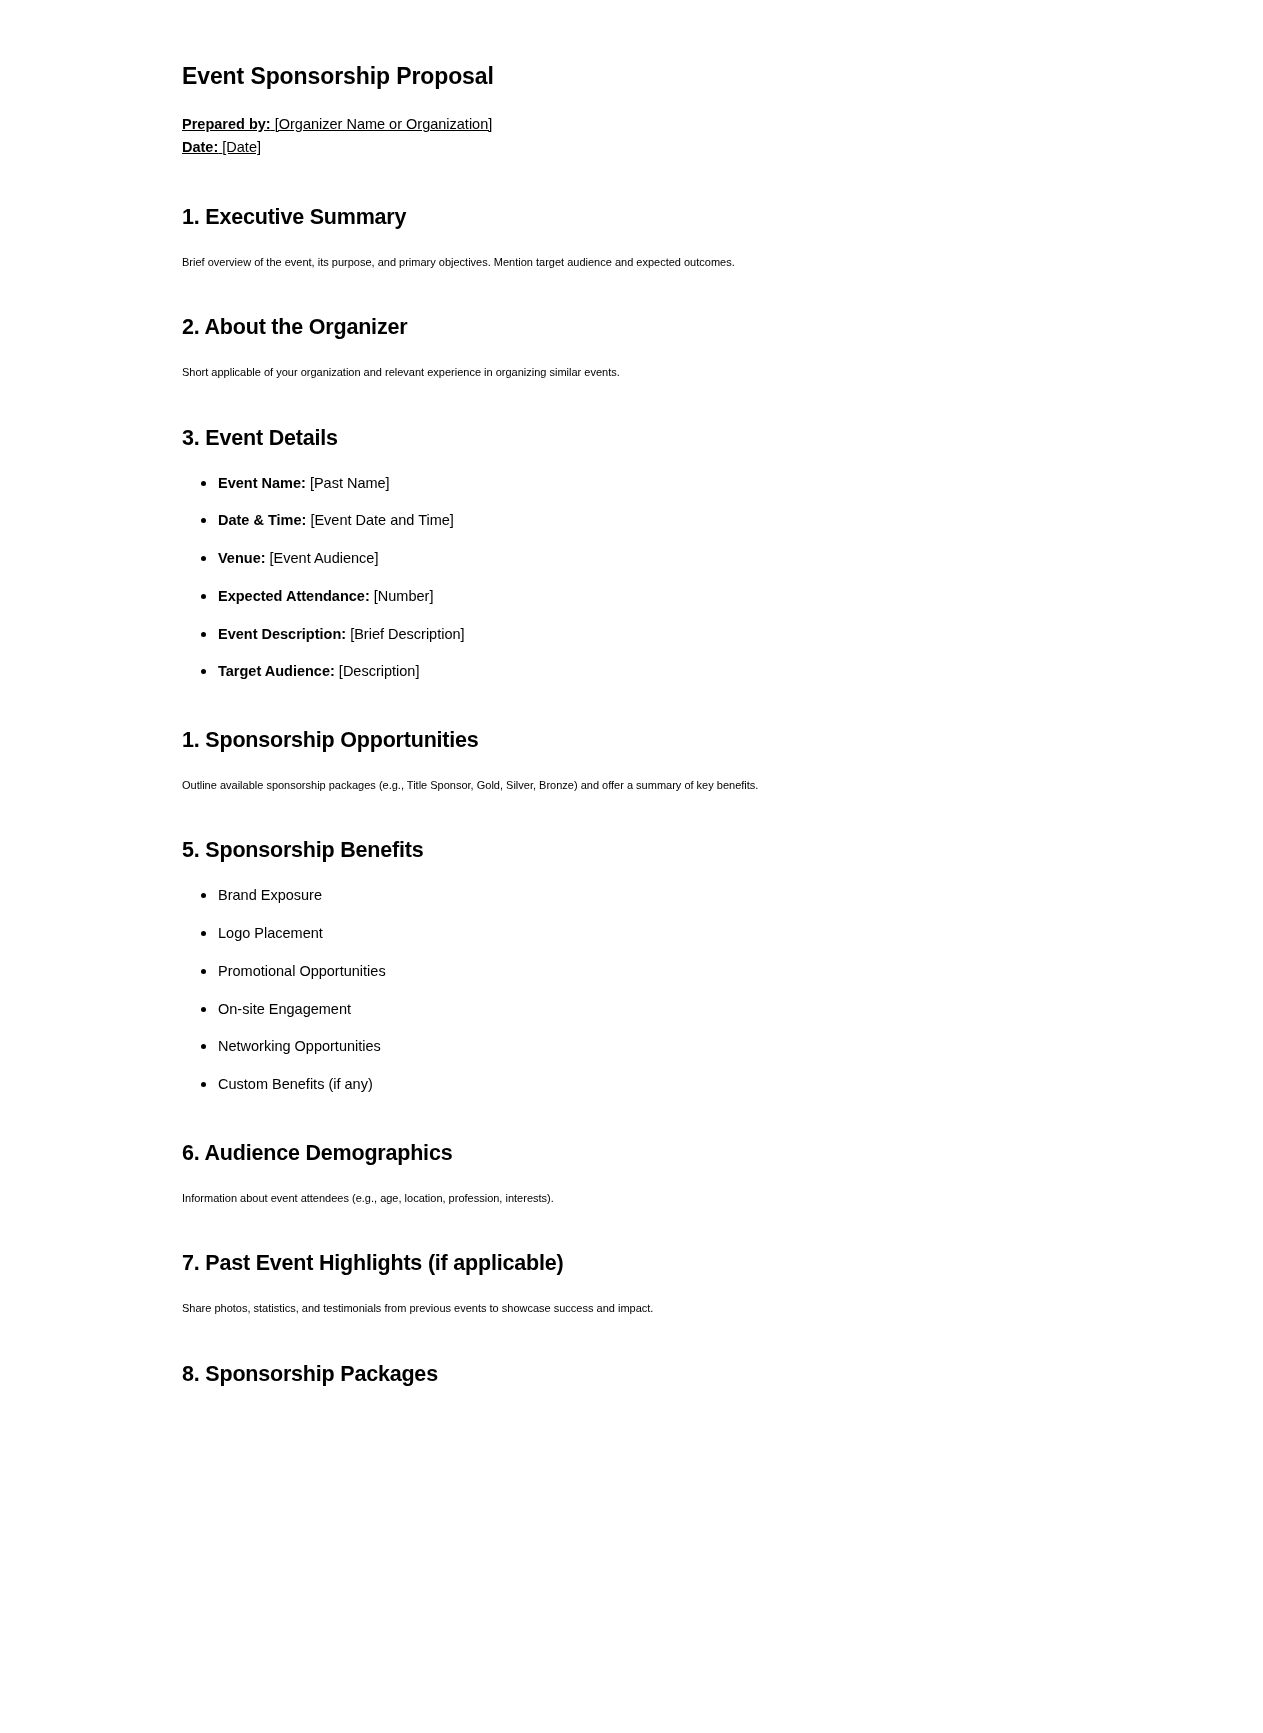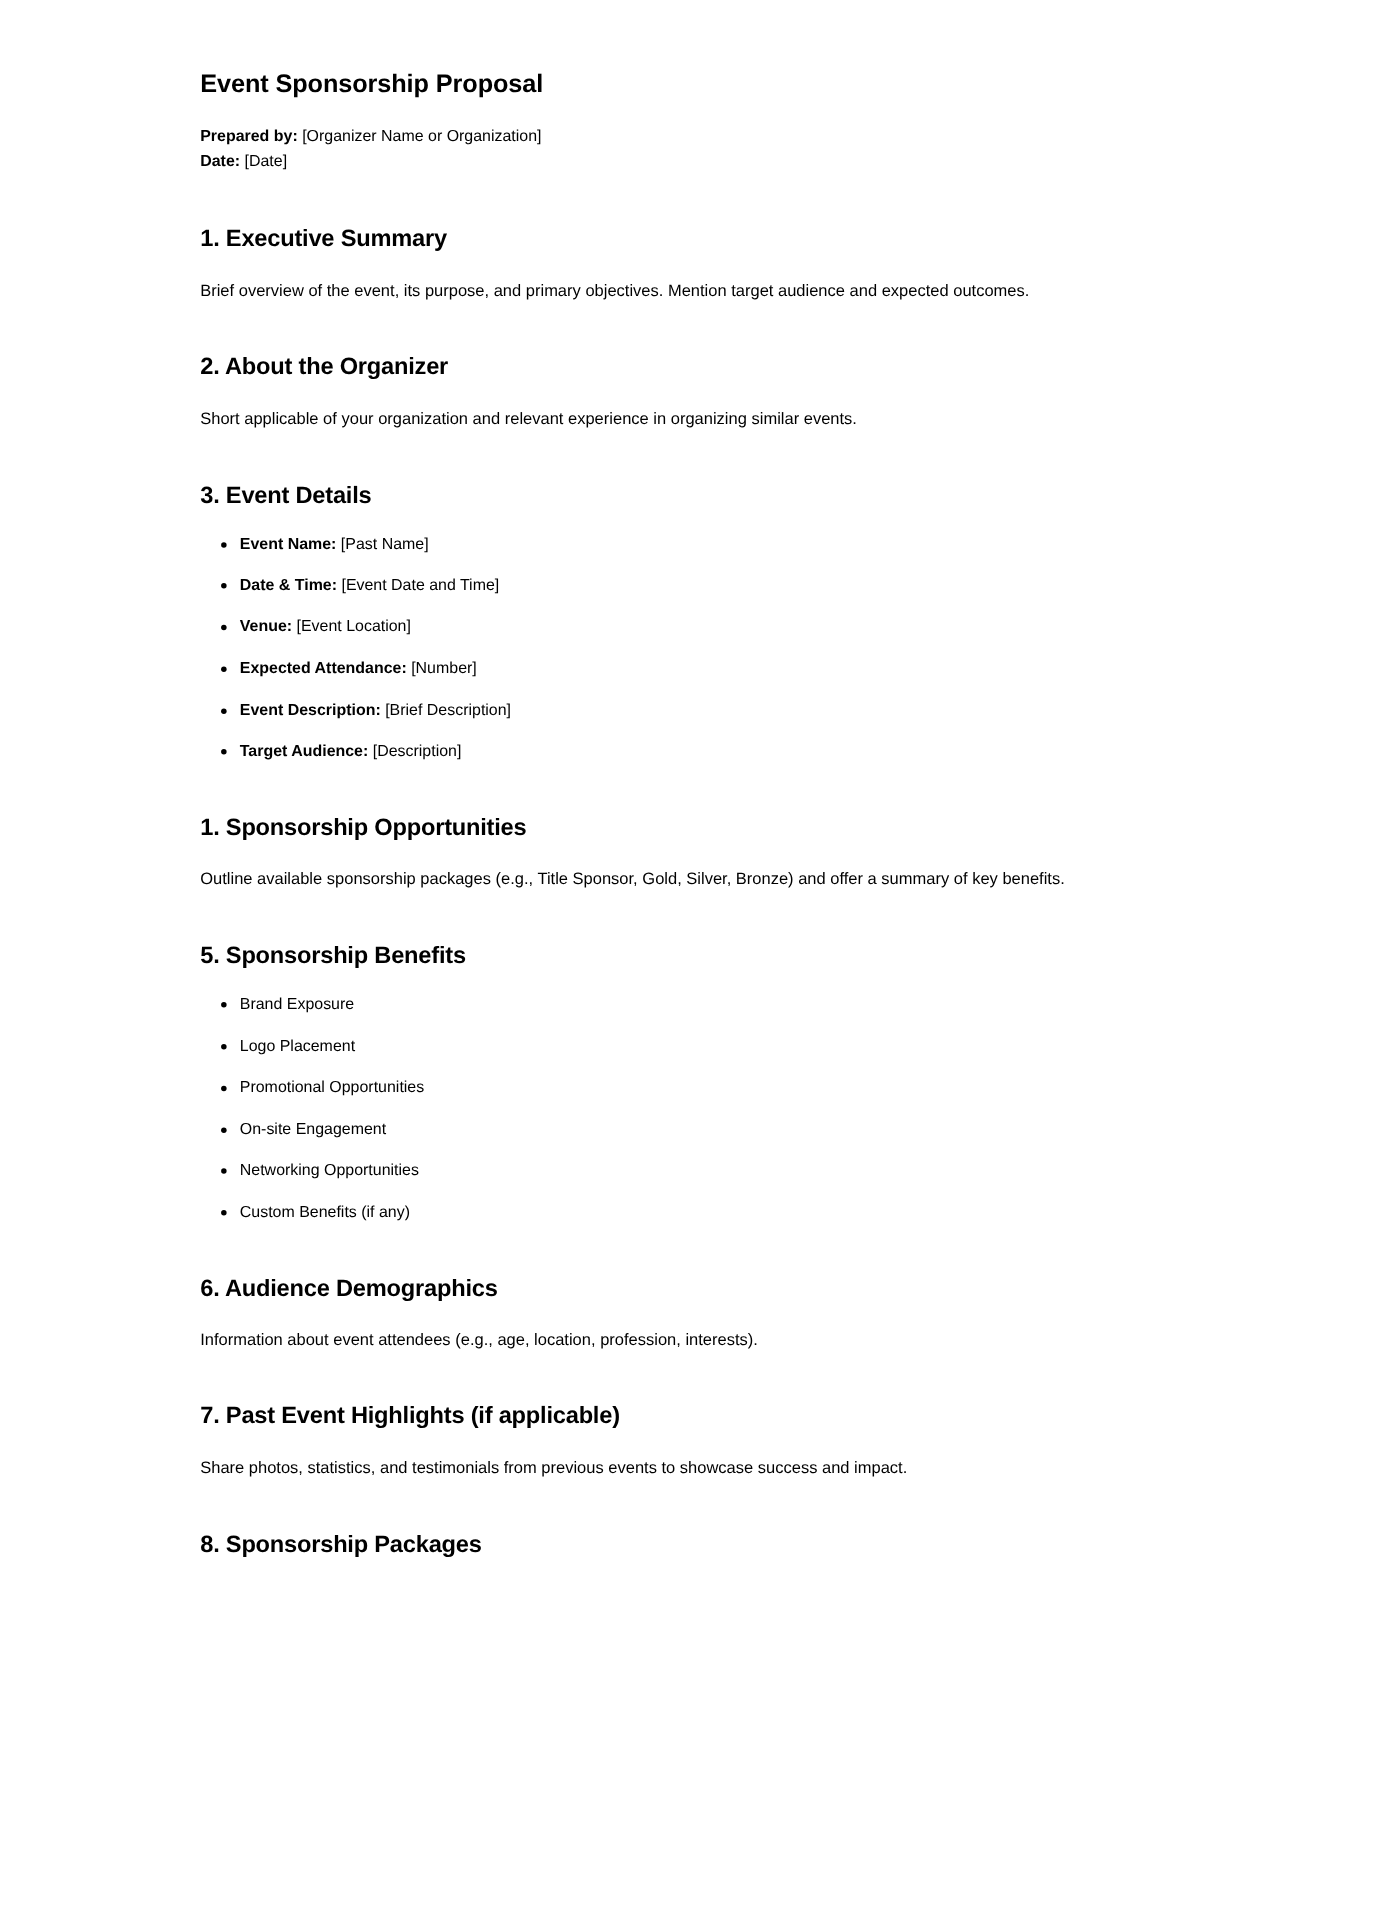--- a/index.html
+++ b/index.html
@@ -31,40 +31,41 @@
     letter-spacing: -0.1px;
     margin: 14px 0 0 0;
   }
   .meta-block {
     margin-top: 22px;
     font-size: 14.5px;
     line-height: 1.62;
   }
   .meta-line {
     white-space: nowrap;
+    text-decoration: underline;
   }
   .meta-label {
     font-weight: bold;
   }
   .meta-value {
     font-weight: normal;
   }
 
   
   h2.section-heading {
     font-size: 21.5px;
     font-weight: bold;
     line-height: 1.3;
     letter-spacing: -0.2px;
     margin: 44px 0 0 0;
   }
 
   
   p.body-text {
-    font-size: 15px;
+    font-size: 11px;
     line-height: 1.5;
     margin: 22px 0 0 0;
     max-width: 1080px;
   }
 
   
   ul.doc-list {
     margin: 20px 0 0 0;
     padding-left: 36px;
     list-style: none;
@@ -129,21 +130,21 @@
       <li>
         <span class="item-label">Event Name:</span>
         <span class="item-value">[Past Name]</span>
       </li>
       <li>
         <span class="item-label">Date &amp; Time:</span>
         <span class="item-value">[Event Date and Time]</span>
       </li>
       <li>
         <span class="item-label">Venue:</span>
-        <span class="item-value">[Event Location]</span>
+        <span class="item-value">[Event Audience]</span>
       </li>
       <li>
         <span class="item-label">Expected Attendance:</span>
         <span class="item-value">[Number]</span>
       </li>
       <li>
         <span class="item-label">Event Description:</span>
         <span class="item-value">[Brief Description]</span>
       </li>
       <li>

